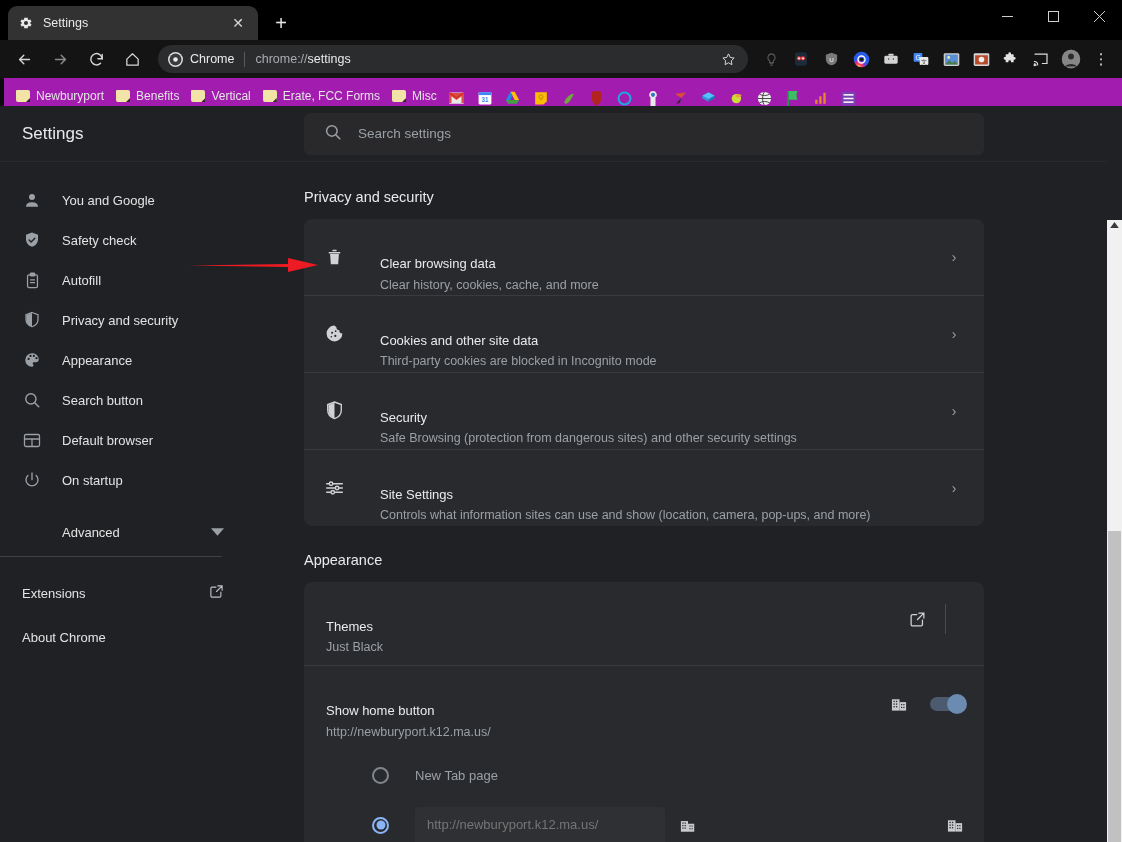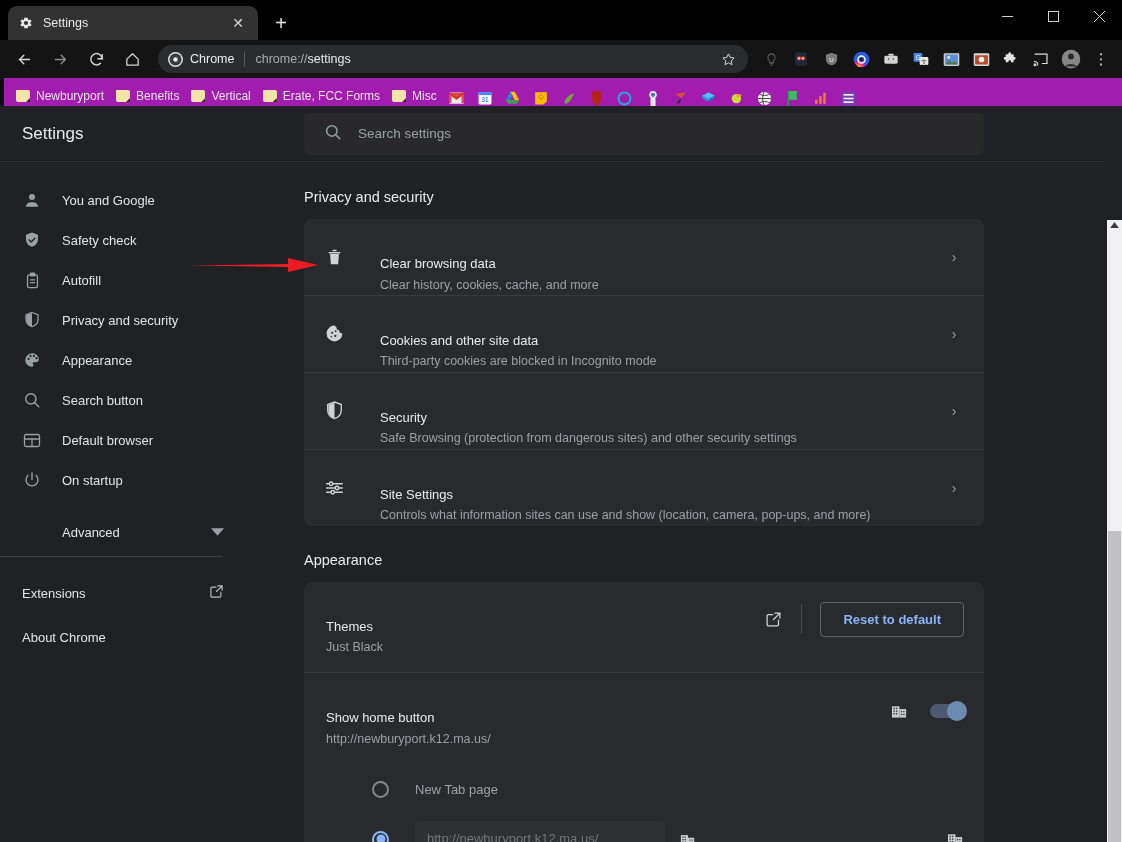--- a/index.html
+++ b/index.html
@@ -150,21 +150,21 @@
     border-bottom: 1px solid #3a3b3e; position: relative;
   }
   .row:last-child { border-bottom: none; }
   .row-ico { width: 20px; height: 20px; flex: 0 0 20px; margin-right: 36px; display:flex; align-items:center; justify-content:center; color:#cfd1d4; }
   .row-text { flex: 1; min-width: 0; }
   .row-title { color: #e8eaed; font-size: 13px; line-height: 1.5; margin-top: 35px; }
   .row-sub { color: #9aa0a6; font-size: 12.5px; line-height: 1.55; margin-top: 2px; }
   .chev { color: #9aa0a6; font-size: 14px; width: 20px; text-align: center; }
 
   
-  .row-a { padding: 0 20px 15px 22px; min-height: 62px; }
+  .row-a { padding: 0 20px 8px 22px; min-height: 62px; }
   .ext-ico { width: 20px; height: 20px; color: #cfd1d4; display:flex; align-items:center; justify-content:center; }
   .vsep { width: 1px; height: 30px; background: #4a4b4e; margin: 0 18px; }
   .btn-reset {
     border: 1px solid #5f6368; border-radius: 4px; color: #8ab4f8;
     font-size: 13px; font-weight: bold; padding: 9px 22px; background: transparent;
     font-family: "Liberation Sans", sans-serif;
   }
   .ent-ico { width: 18px; height: 18px; flex:0 0 18px; display:flex; align-items:center; justify-content:center; }
   .toggle {
     width: 34px; height: 14px; border-radius: 7px; background: #4b5a6e;
@@ -689,21 +689,20 @@
             <div class="row-title">Themes</div>
             <div class="row-sub">Just Black</div>
           </div>
           <span class="ext-ico">
             <svg width="17" height="17" viewBox="0 0 24 24" fill="none" stroke="#cfd1d4" stroke-width="1.8" stroke-linecap="round">
                 <path d="M19 13v6a2 2 0 01-2 2H5a2 2 0 01-2-2V7a2 2 0 012-2h6"></path>
                 <path d="M14 3h7v7M21 3l-9 9"></path>
               </svg>
           </span>
           <span class="vsep"></span>
-          <button class="btn-reset">Reset to default</button>
         </div>
 
         <div class="row row-a" style="border-bottom:none; min-height:58px;">
           <div class="row-text">
             <div class="row-title">Show home button</div>
             <div class="row-sub">http://newburyport.k12.ma.us/</div>
           </div>
           <span class="ent-ico">
             <svg width="17" height="16" viewBox="0 0 18 16" fill="#c8cacd">
                 <rect x="1" y="3" width="8" height="12"></rect>

